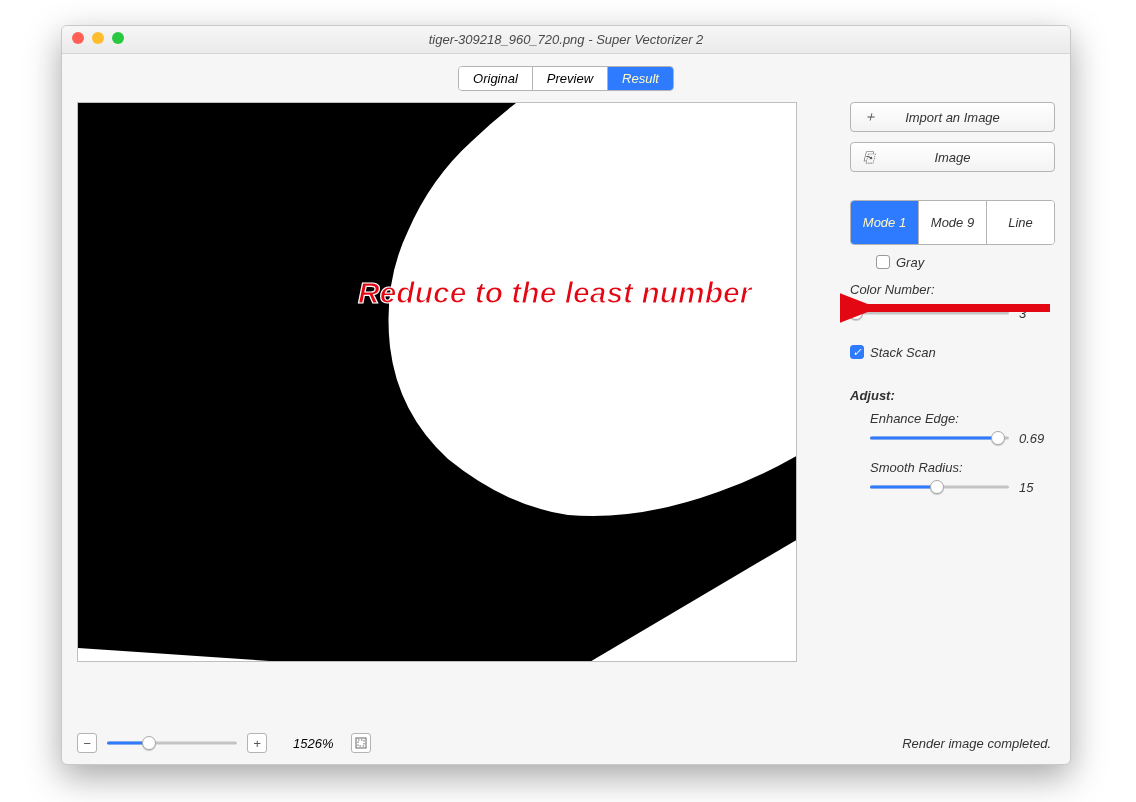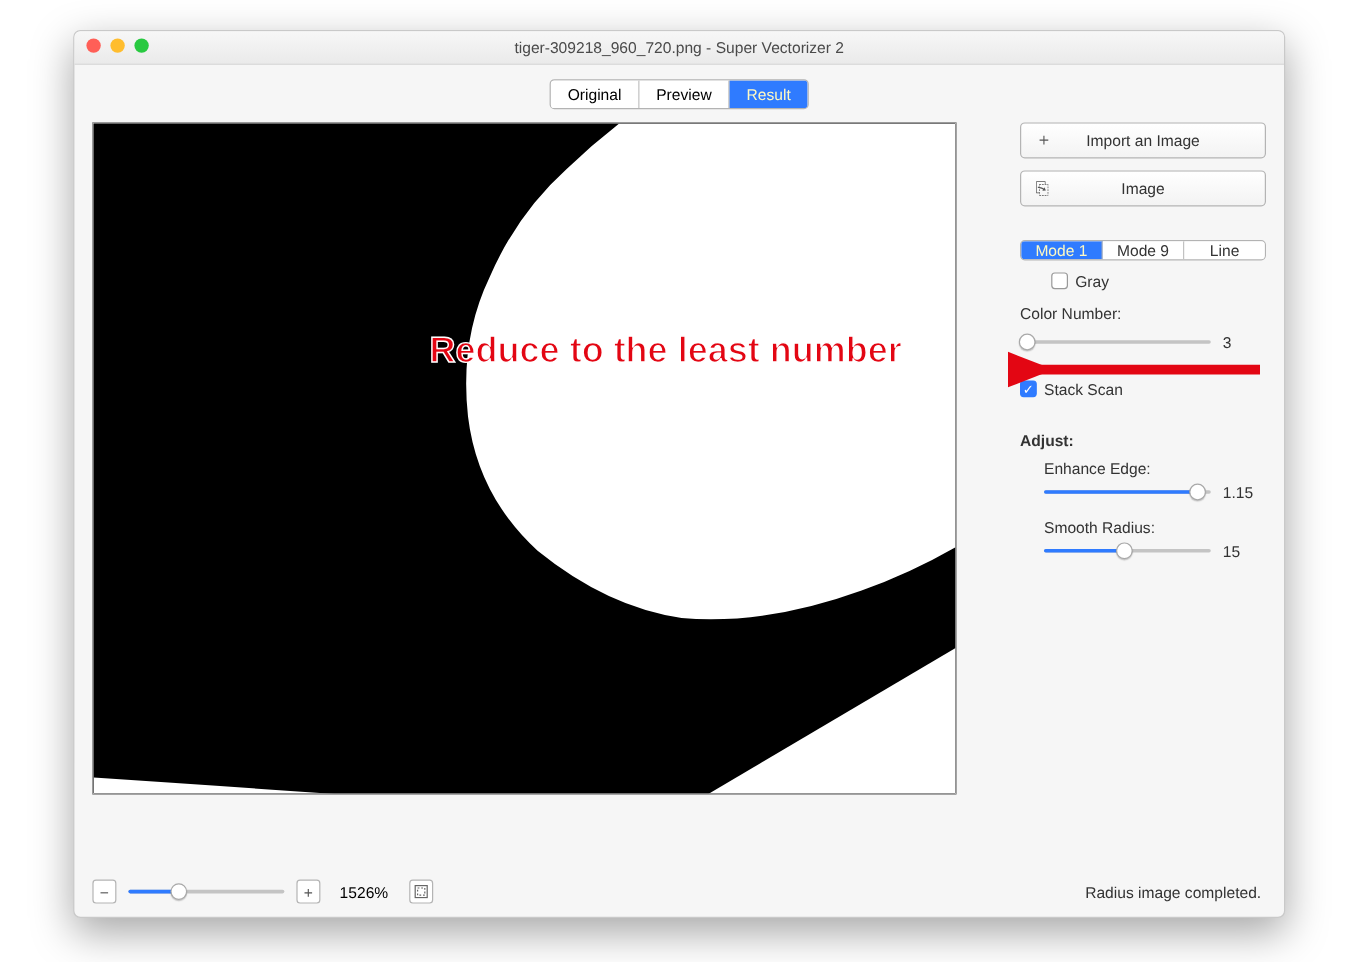--- a/index.html
+++ b/index.html
@@ -16,20 +16,21 @@
     top: 25px;
     width: 1010px;
     height: 740px;
     background: #f6f6f6;
     border: 1px solid #c9c9c9;
     border-radius: 6px;
     box-shadow: 0 12px 35px rgba(0,0,0,0.35);
     display: flex;
     flex-direction: column;
     overflow: hidden;
+    font-style: italic;
   }
   .titlebar {
     height: 28px;
     background: linear-gradient(#f7f7f7,#eaeaea);
     border-bottom: 1px solid #d5d5d5;
     display: flex;
     align-items: center;
     position: relative;
   }
   .traffic {
@@ -111,21 +112,21 @@
     background:linear-gradient(#fff,#f3f3f3);
     display:flex;
     align-items:center;
     justify-content:center;
     margin-bottom:10px;
     cursor:pointer;
     position:relative;
   }
   .big-btn .icon { position:absolute; left:12px; font-size:14px; color:#555; }
   .seg.mode { width:100%; }
-  .seg.mode > div { flex:1; text-align:center; padding:0 0; }
+  .seg.mode > div { flex:1; text-align:center; padding:14px 0; }
   .checkbox-row {
     display:flex;
     align-items:flex-start;
     gap:6px;
     margin:10px 0 8px 26px;
   }
   .checkbox {
     width:14px; height:14px;
     border:1px solid #999;
     border-radius:3px;
@@ -298,21 +299,21 @@
         <div class="adjust">
           <div class="section-title">Adjust:</div>
 
           <div class="label-row">Enhance Edge:</div>
           <div class="slider-row">
             <div class="slider">
               <div class="track"></div>
               <div class="fill" style="width:92%"></div>
               <div class="thumb" style="left:92%"></div>
             </div>
-            <div class="slider-val">1.15</div>
+            <div class="slider-val">0.69</div>
           </div>
 
           <div class="label-row">Smooth Radius:</div>
           <div class="slider-row">
             <div class="slider">
               <div class="track"></div>
               <div class="fill" style="width:48%"></div>
               <div class="thumb" style="left:48%"></div>
             </div>
             <div class="slider-val">15</div>
@@ -323,29 +324,29 @@
     </div>
 
     <div class="bottombar">
       <div class="sq-btn">−</div>
       <div class="zoom-slider">
         <div class="track"></div>
         <div class="fill" style="width:32%"></div>
         <div class="thumb" style="left:32%"></div>
       </div>
       <div class="sq-btn">+</div>
-      <div style="margin-left:6px">1526%</div>
+      <div style="margin-left:16px">1526%</div>
       <div class="sq-btn" style="margin-left:8px">
         <svg width="12" height="12">
             <rect x="1" y="1" width="10" height="10" fill="none" stroke="#666" stroke-width="1"></rect>
             <rect x="3" y="3" width="6" height="6" fill="none" stroke="#666" stroke-width="1" stroke-dasharray="1.5"></rect>
           </svg>
       </div>
       <div class="spacer"></div>
-      <div class="status">Radius image completed.</div>
+      <div class="status">Render image completed.</div>
     </div>
 
   </div>
 </div>
 
 <svg class="arrow-annot" width="220" height="50">
   <defs>
     <marker id="arrh" markerWidth="18" markerHeight="14" refX="2" refY="7" orient="auto">
       <path d="M18,0 L0,7 L18,14 Z" fill="#e30613"></path>
     </marker>

